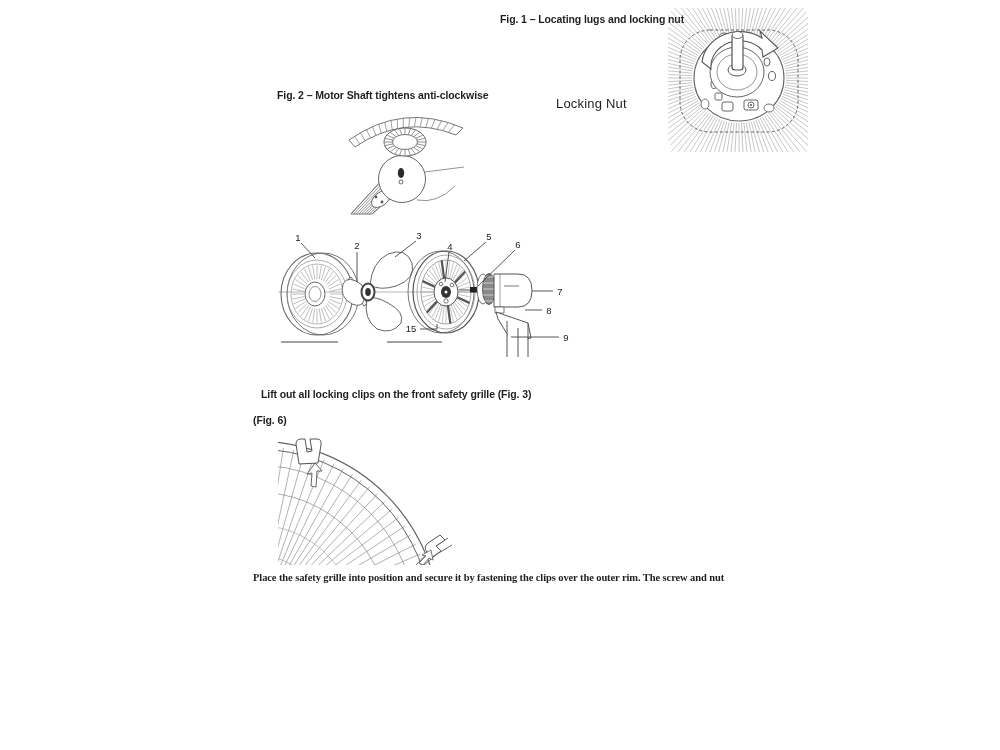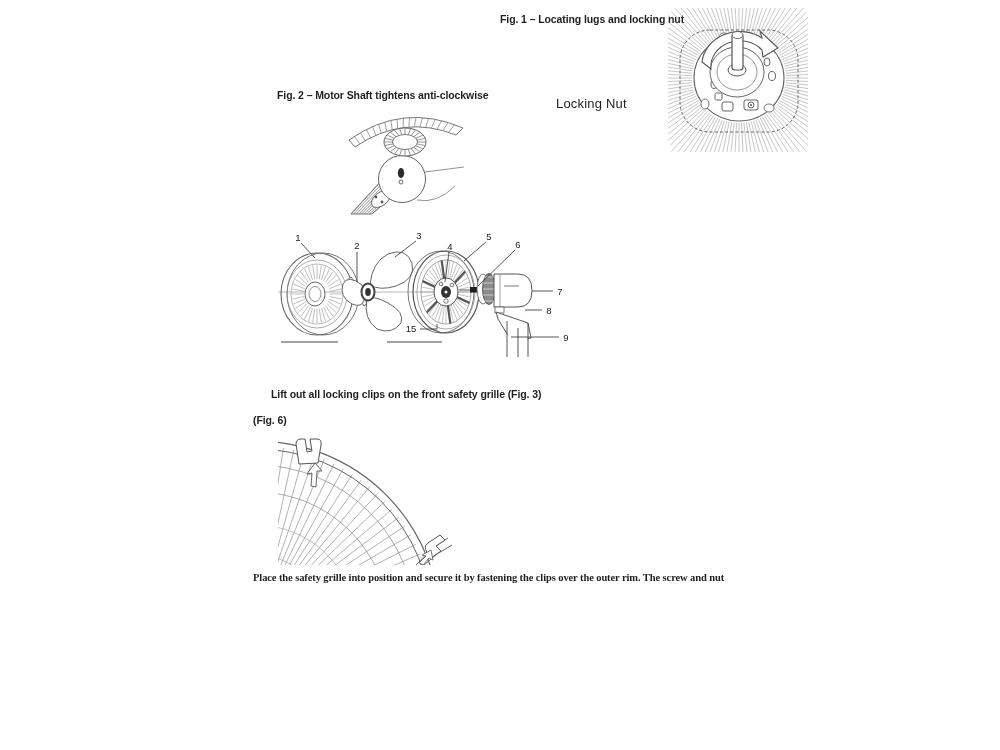--- a/index.html
+++ b/index.html
@@ -409,21 +409,21 @@
       <text x="172" y="26">4</text>
       <text x="211" y="16">5</text>
       <text x="240" y="24">6</text>
       <text x="282" y="71">7</text>
       <text x="271" y="90">8</text>
       <text x="288" y="117">9</text>
       <text x="133" y="108">15</text>
     </g>
   </svg>
 
-  <div class="abs bodytext" style="left:271px;top:386px;text-align:center;">Lift out all locking clips on the front safety grille (Fig. 3)</div>
+  <div class="abs bodytext" style="left:261px;top:386px;text-align:center;">Lift out all locking clips on the front safety grille (Fig. 3)</div>
   <div class="abs bodytext" style="left:253px;top:412px;">(Fig. 6)</div>
 
   <svg class="abs" style="left:278px;top:437px;" width="185" height="128" viewBox="0 0 185 128">
     <g id="f3w">
         <line x1="-20.46442214508995" y1="144.02680361115978" x2="-15.752990090252307" y2="9.10904196358186" stroke="#888" stroke-width="0.65"></line>
         <line x1="-17.85923421398537" y1="144.19527355746447" x2="-5.154611915985942" y2="9.79440833604869" stroke="#888" stroke-width="0.65"></line>
         <line x1="-15.268623203502314" y1="144.51795121635166" x2="5.384464694842862" y2="11.10711972106705" stroke="#888" stroke-width="0.65"></line>
         <line x1="-12.701708955962884" y1="144.99370065141179" x2="15.82713856551463" y2="13.042554922788867" stroke="#888" stroke-width="0.65"></line>
         <line x1="-10.16752789292829" y1="145.62084706090303" x2="26.136647890132643" y2="15.593900543219206" stroke="#888" stroke-width="0.65"></line>
         <line x1="-7.675001203885085" y1="146.39718267363008" x2="36.27669964783113" y2="18.75217496772231" stroke="#888" stroke-width="0.65"></line>

